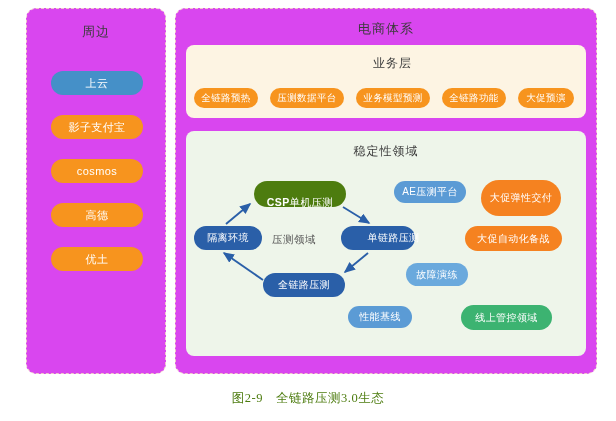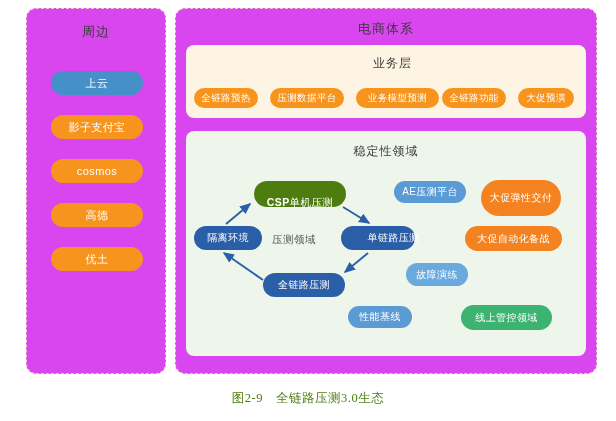--- a/index.html
+++ b/index.html
@@ -126,21 +126,21 @@
   <div class="panel" id="panel-right">
     <div class="panel-title">电商体系</div>
   </div>
 
   <div id="biz-box">
     <div class="box-title">业务层</div>
   </div>
 
   <div class="pill orange biz-pill" style="left:194px;width:64px;">全链路预热</div>
   <div class="pill orange biz-pill" style="left:270px;width:74px;">压测数据平台</div>
-  <div class="pill orange biz-pill" style="left:356px;width:83px;border-radius:10px;">业务模型预测</div>
+  <div class="pill orange biz-pill" style="left:356px;width:74px;border-radius:10px;">业务模型预测</div>
   <div class="pill orange biz-pill" style="left:442px;width:64px;">全链路功能</div>
   <div class="pill orange biz-pill" style="left:518px;width:56px;">大促预演</div>
 
   <div id="stab-box">
     <div class="box-title">稳定性领域</div>
   </div>
 
   <svg id="arrows">
     <defs>
       <marker id="ah" markerWidth="7" markerHeight="7" refX="5.2" refY="2.6" orient="auto" markerUnits="strokeWidth">

